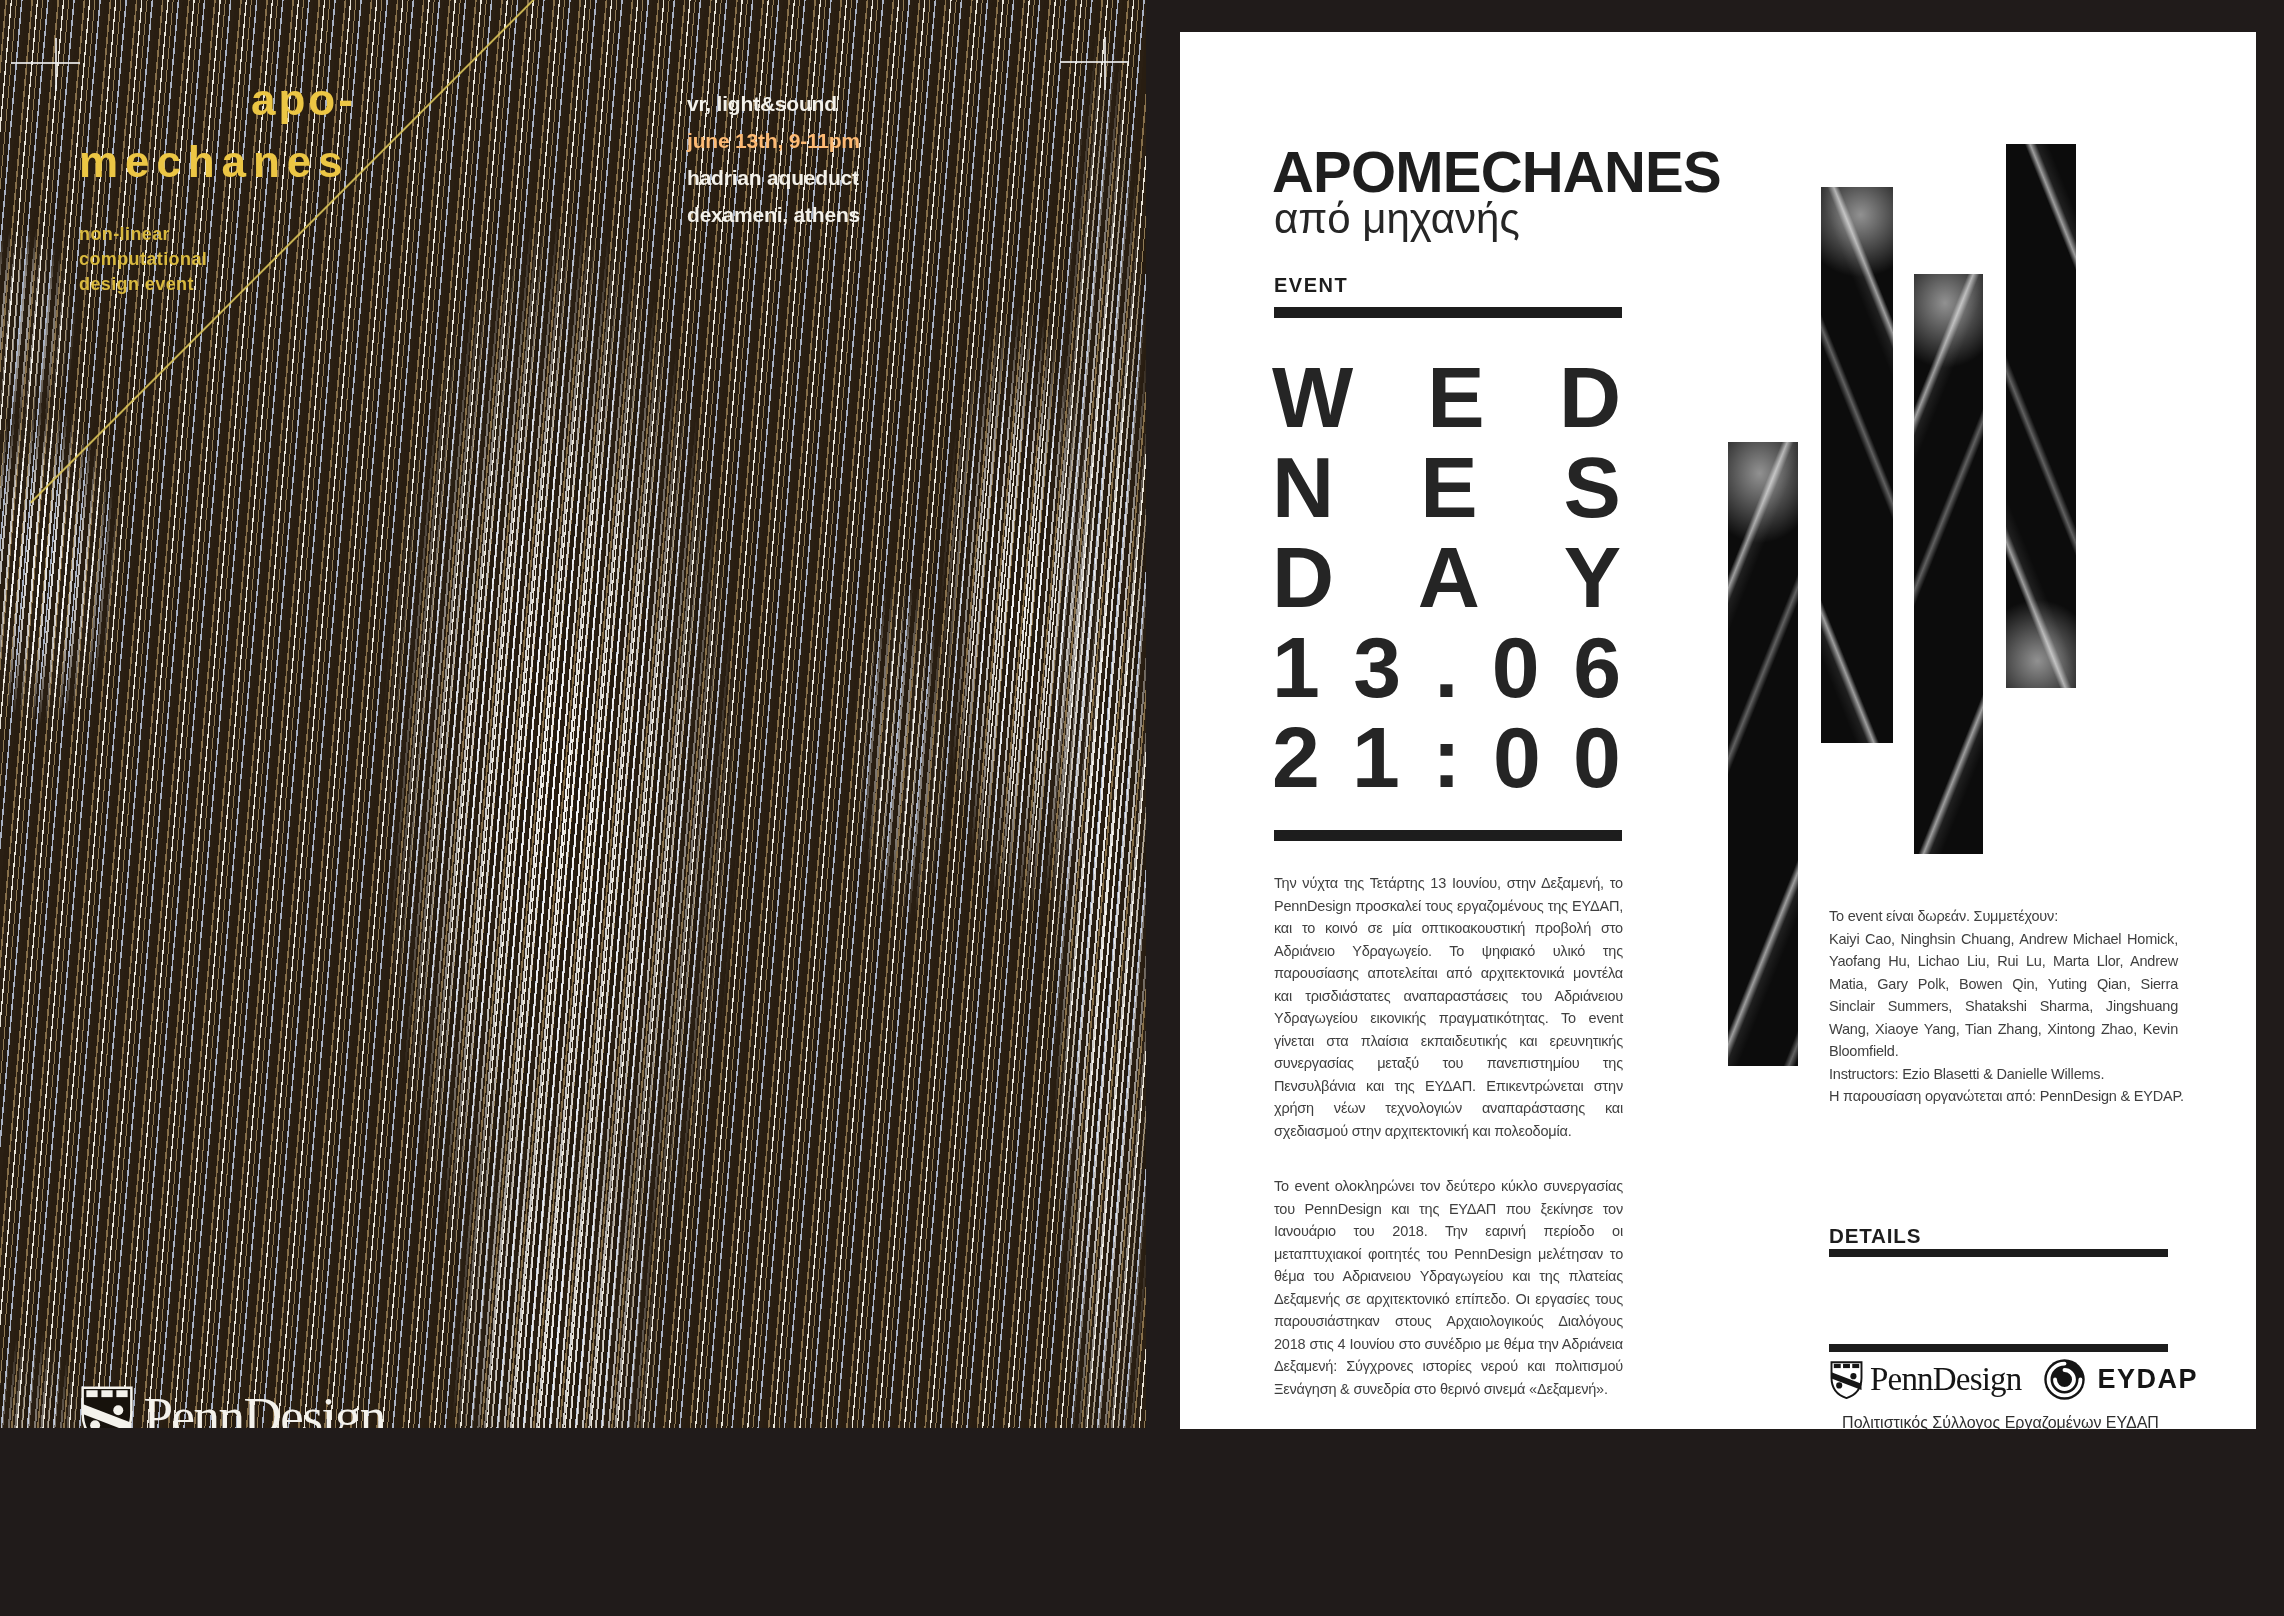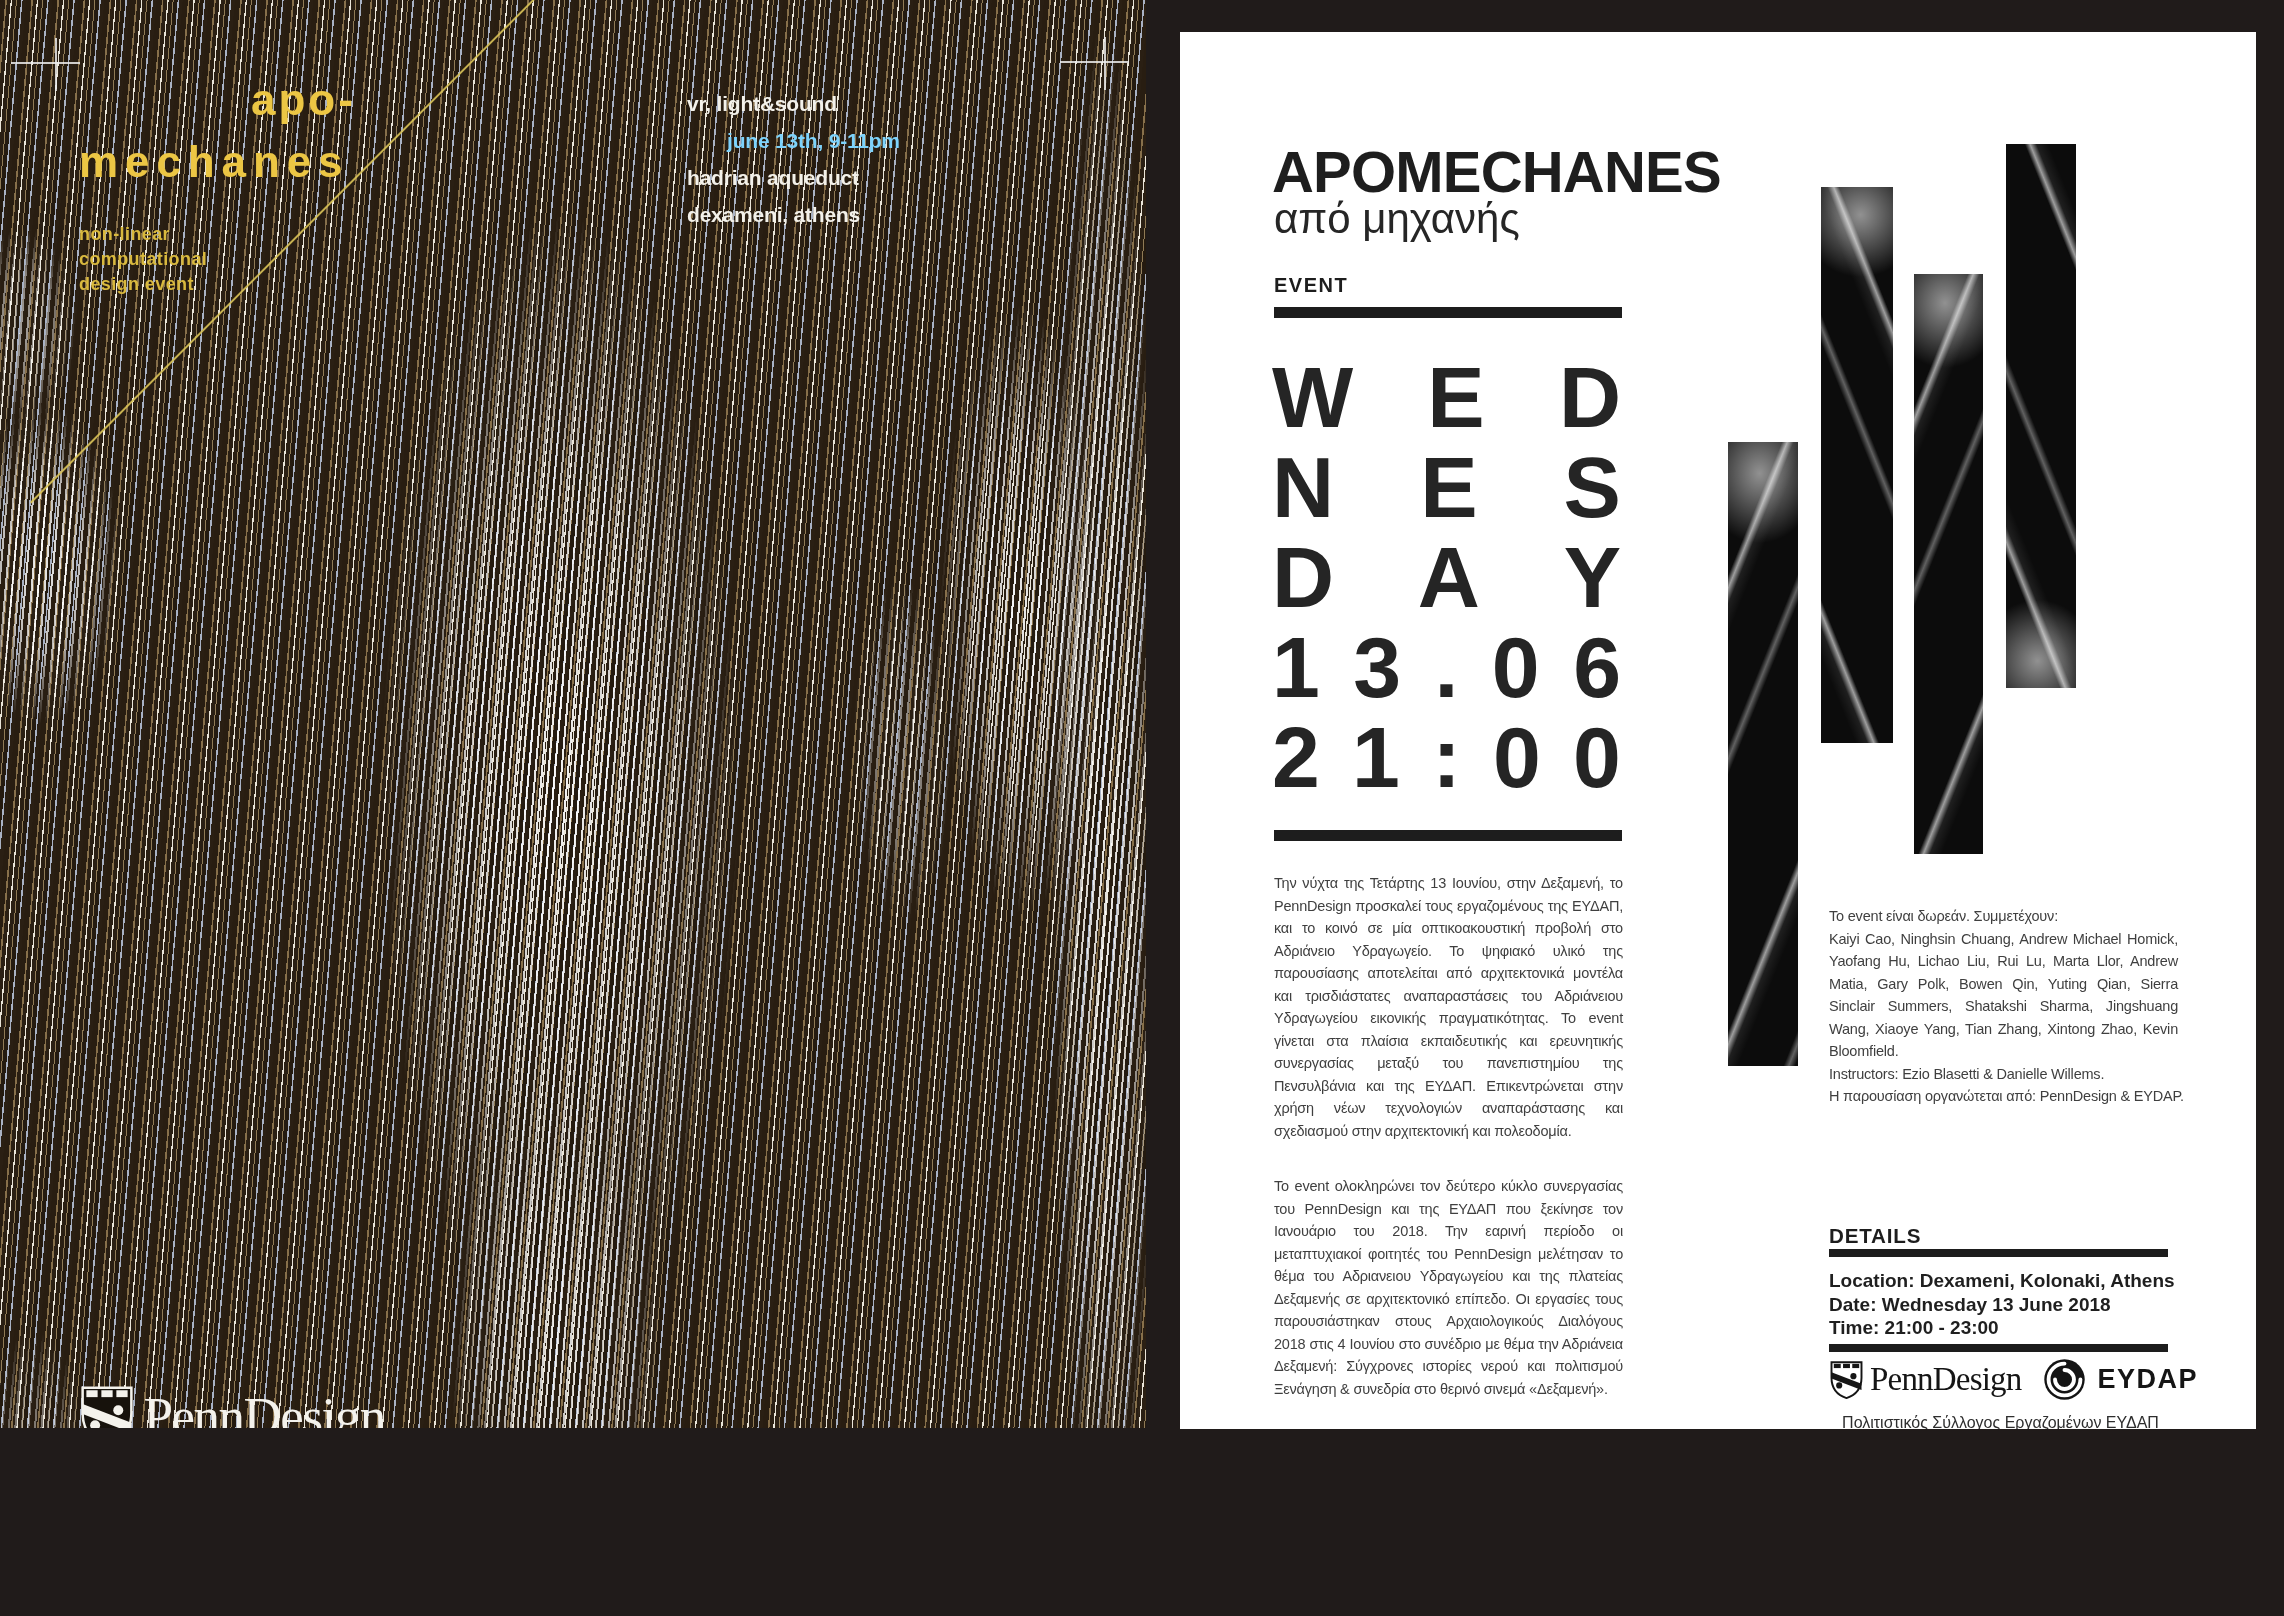--- a/index.html
+++ b/index.html
@@ -42,21 +42,21 @@
   .cm-bl{left:6px;top:1517px;} .cm-br{left:1043px;top:1520px;}
 
   .lp-title1{position:absolute;left:251px;top:78px;font-size:44px;font-weight:700;
              letter-spacing:3px;color:#ecc644;line-height:1;}
   .lp-title2{position:absolute;left:79px;top:140px;font-size:44px;font-weight:700;
              letter-spacing:6.9px;color:#ecc644;line-height:1;}
   .lp-tagline{position:absolute;left:79px;top:222px;font-size:18px;font-weight:700;
               letter-spacing:0.4px;color:#d9b93e;line-height:25px;}
   .lp-info{position:absolute;left:687px;top:85px;font-size:21px;font-weight:700;
            line-height:37px;color:#f3f1ea;letter-spacing:-0.2px;}
-  .lp-info .yl{color:#7dd3fc;margin-left:40px;}
+  .lp-info .yl{color:#fdba74;}
 
   .lp-penn{position:absolute;left:78px;top:1384px;display:flex;align-items:center;
            gap:7.6px;color:#f4f2ec;}
   .lp-penn .wordmark{font-family:"Liberation Serif",serif;font-size:53px;
                      letter-spacing:-1.5px;line-height:1;}
   .lp-eydap{position:absolute;left:137px;top:1453px;display:flex;align-items:center;
             gap:23px;color:#f4f2ec;}
   .lp-eydap .wordmark{font-size:30px;font-weight:700;letter-spacing:3px;}
 
   
@@ -246,25 +246,20 @@
 
     <div class="col col-right">
       <p class="free">Το event είναι δωρεάν. Συμμετέχουν:</p>
       <p>Kaiyi Cao, Ninghsin Chuang, Andrew Michael Homick, Yaofang Hu, Lichao Liu, Rui Lu, Marta Llor, Andrew Matia, Gary Polk, Bowen Qin, Yuting Qian, Sierra Sinclair Summers, Shatakshi Sharma, Jingshuang Wang, Xiaoye Yang, Tian Zhang, Xintong Zhao, Kevin Bloomfield.</p>
       <p class="line">Instructors: Ezio Blasetti &amp; Danielle Willems.</p>
       <p class="line">Η παρουσίαση οργανώτεται από: PennDesign &amp; EYDAP.</p>
     </div>
 
     <div class="wp-details-h">DETAILS</div>
     <div class="rule rule3"></div>
-    <div class="wp-detail-lines">
-      <div>Location: Dexameni, Kolonaki, Athens</div>
-      <div>Date: Wednesday 13 June 2018</div>
-      <div>Time: 21:00 - 23:00</div>
-    </div>
     <div class="rule rule4"></div>
 
     <div class="wp-logos">
       <span>
         <svg width="35" height="40" viewBox="0 0 90 104">
           <path d="M6 6 H84 V46 C84 77 66 92 45 99 C24 92 6 77 6 46 Z" fill="#ffffff" stroke="#151515" stroke-width="5"></path>
           <rect x="12" y="10" width="18" height="11" fill="#151515"></rect>
           <rect x="36" y="10" width="18" height="11" fill="#151515"></rect>
           <rect x="60" y="10" width="18" height="11" fill="#151515"></rect>
           <path d="M6 32 L84 62 L84 78 L6 48 Z" fill="#151515"></path>

